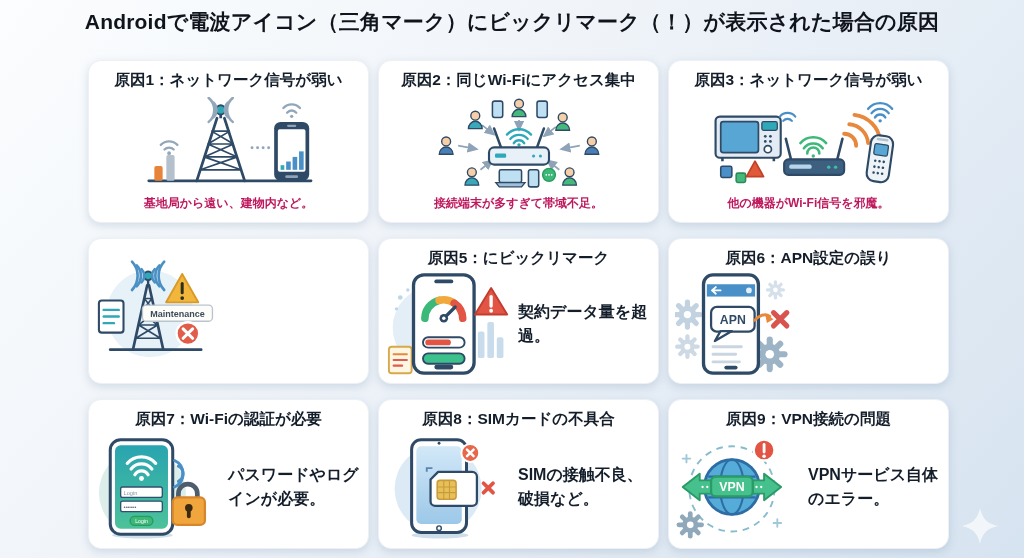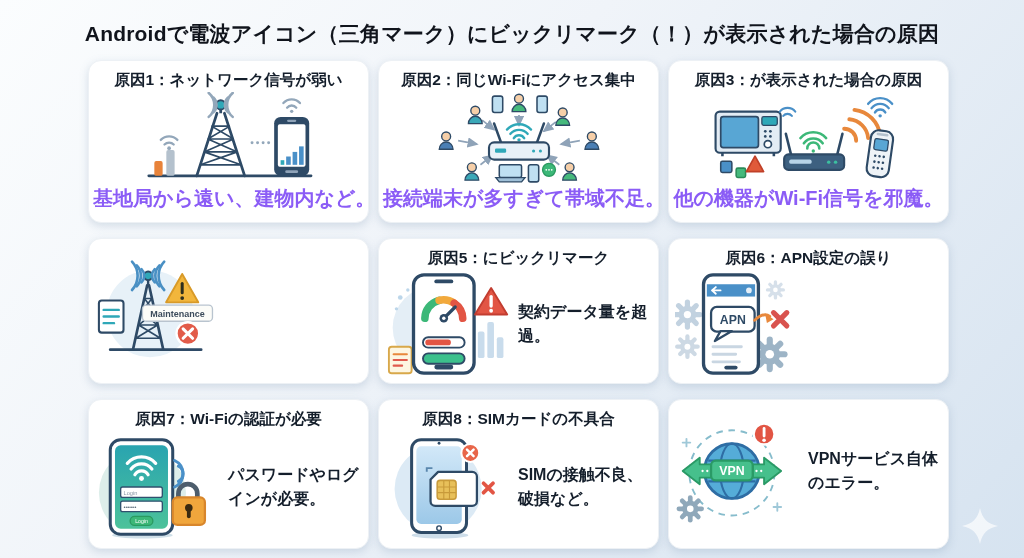--- a/index.html
+++ b/index.html
@@ -3,21 +3,21 @@
 <meta charset="utf-8">
 <style>
   * { margin:0; padding:0; box-sizing:border-box; }
   html,body { width:1024px; height:558px; overflow:hidden; }
   body { font-family:"Liberation Sans","DejaVu Sans",sans-serif; }
   .wrap {
     position:relative; width:1024px; height:558px;
     background:linear-gradient(132deg,#fbfdfe 0%,#f0f4f9 40%,#d6e3f0 100%);
   }
   .main-title {
-    position:absolute; top:20px; left:0; width:100%;
+    position:absolute; top:8px; left:0; width:100%;
     text-align:center; font-size:21px; font-weight:700; color:#10141c;
     white-space:nowrap; letter-spacing:0.2px;
   }
   .grid {
     position:absolute; left:88px; top:60px;
     display:grid;
     grid-template-columns:repeat(3,281px);
     grid-template-rows:163px 146px 150px;
     column-gap:9px; row-gap:15px;
   }
@@ -25,21 +25,21 @@
     background:#ffffff; border:1px solid #edf1f5; border-radius:13px;
     box-shadow:0 3px 8px rgba(110,140,170,0.25);
     display:flex; flex-direction:column; overflow:hidden;
   }
   .card-title {
     text-align:center; font-weight:700; font-size:15.5px; color:#141e2b;
     padding:9px 2px 1px; white-space:nowrap;
   }
   .v .illus { flex:1; display:flex; align-items:center; justify-content:center; min-height:0; }
   .v .desc {
-    text-align:center; font-size:20px; font-weight:700; color:#8b5cf6;
+    text-align:center; font-size:12px; font-weight:700; color:#be185d;
     padding:0 4px 10px; white-space:nowrap;
   }
   .h .body { flex:1; display:flex; align-items:center; padding:0 8px 6px 6px; gap:5px; min-height:0; }
   .h .illus { flex:0 0 auto; display:flex; align-items:center; justify-content:center; }
   .h .desc {
     flex:1; font-size:16px; font-weight:700; color:#141e2b; line-height:1.5;
   }
   .sparkle { position:absolute; right:26px; bottom:14px; opacity:0.8; }
   svg text { font-family:"Liberation Sans","DejaVu Sans",sans-serif; }
 </style>
@@ -177,21 +177,21 @@
             <circle cx="146.8" cy="92" r="1" fill="#fff"></circle>
               <circle cx="150" cy="92" r="1" fill="#fff"></circle>
               <circle cx="153.2" cy="92" r="1" fill="#fff"></circle>
           </g>
         </svg>
       </div>
       <div class="desc">接続端末が多すぎて帯域不足。</div>
     </div>
 
     <div class="card v">
-      <div class="card-title">原因3：が表示された場合の原因</div>
+      <div class="card-title">原因3：ネットワーク信号が弱い</div>
       <div class="illus">
         <svg width="216" height="96" viewBox="0 0 230 112">
           <g>
             <rect x="6" y="24" width="76" height="48" rx="5" fill="#e3ecf4" stroke="#2e4a66" stroke-width="2.5"></rect>
             <rect x="12" y="30" width="44" height="36" rx="3" fill="#58a6d4" stroke="#2e4a66" stroke-width="2"></rect>
             <rect x="60" y="30" width="18" height="10" rx="2" fill="#2fa8b8" stroke="#2e4a66" stroke-width="1.5"></rect>
             <circle cx="64" cy="47" r="1.6" fill="#2e4a66"></circle>
               <circle cx="70" cy="47" r="1.6" fill="#2e4a66"></circle>
             <circle cx="64" cy="53" r="1.6" fill="#2e4a66"></circle>
               <circle cx="70" cy="53" r="1.6" fill="#2e4a66"></circle>
@@ -423,20 +423,21 @@
               <circle cx="90" cy="20" r="9.5" fill="#e8664a" stroke="#fff" stroke-width="2.2"></circle>
               <path d="M86.5 16.5 L93.5 23.5 M93.5 16.5 L86.5 23.5" stroke="#fff" stroke-width="2.6" stroke-linecap="round"></path>
             </g>
           </svg>
         </div>
         <div class="desc">SIMの接触不良、破損など。</div>
       </div>
     </div>
 
     <div class="card h">
+      <div class="card-title">原因9：VPN接続の問題</div>
       <div class="body">
         <div class="illus">
           <svg width="128" height="106" viewBox="0 0 135 112">
             <circle cx="60" cy="58" r="45" fill="none" stroke="#86bccc" stroke-width="2" stroke-dasharray="7 6"></circle>
             <path d="M12 22 v8 M8 26 h8" stroke="#9fc8d8" stroke-width="2" stroke-linecap="round"></path>
             <path d="M108 90 v8 M104 94 h8" stroke="#9fc8d8" stroke-width="2" stroke-linecap="round"></path>
             <g>
               <circle cx="60" cy="56" r="29" fill="#55acd8" stroke="#2e6da4" stroke-width="3"></circle>
               <ellipse cx="60" cy="56" rx="12.5" ry="29" fill="none" stroke="#2e6da4" stroke-width="2.2"></ellipse>
               <path d="M35 45 H85 M31 56 H89 M35 67 H85" stroke="#2e6da4" stroke-width="2.2"></path>

